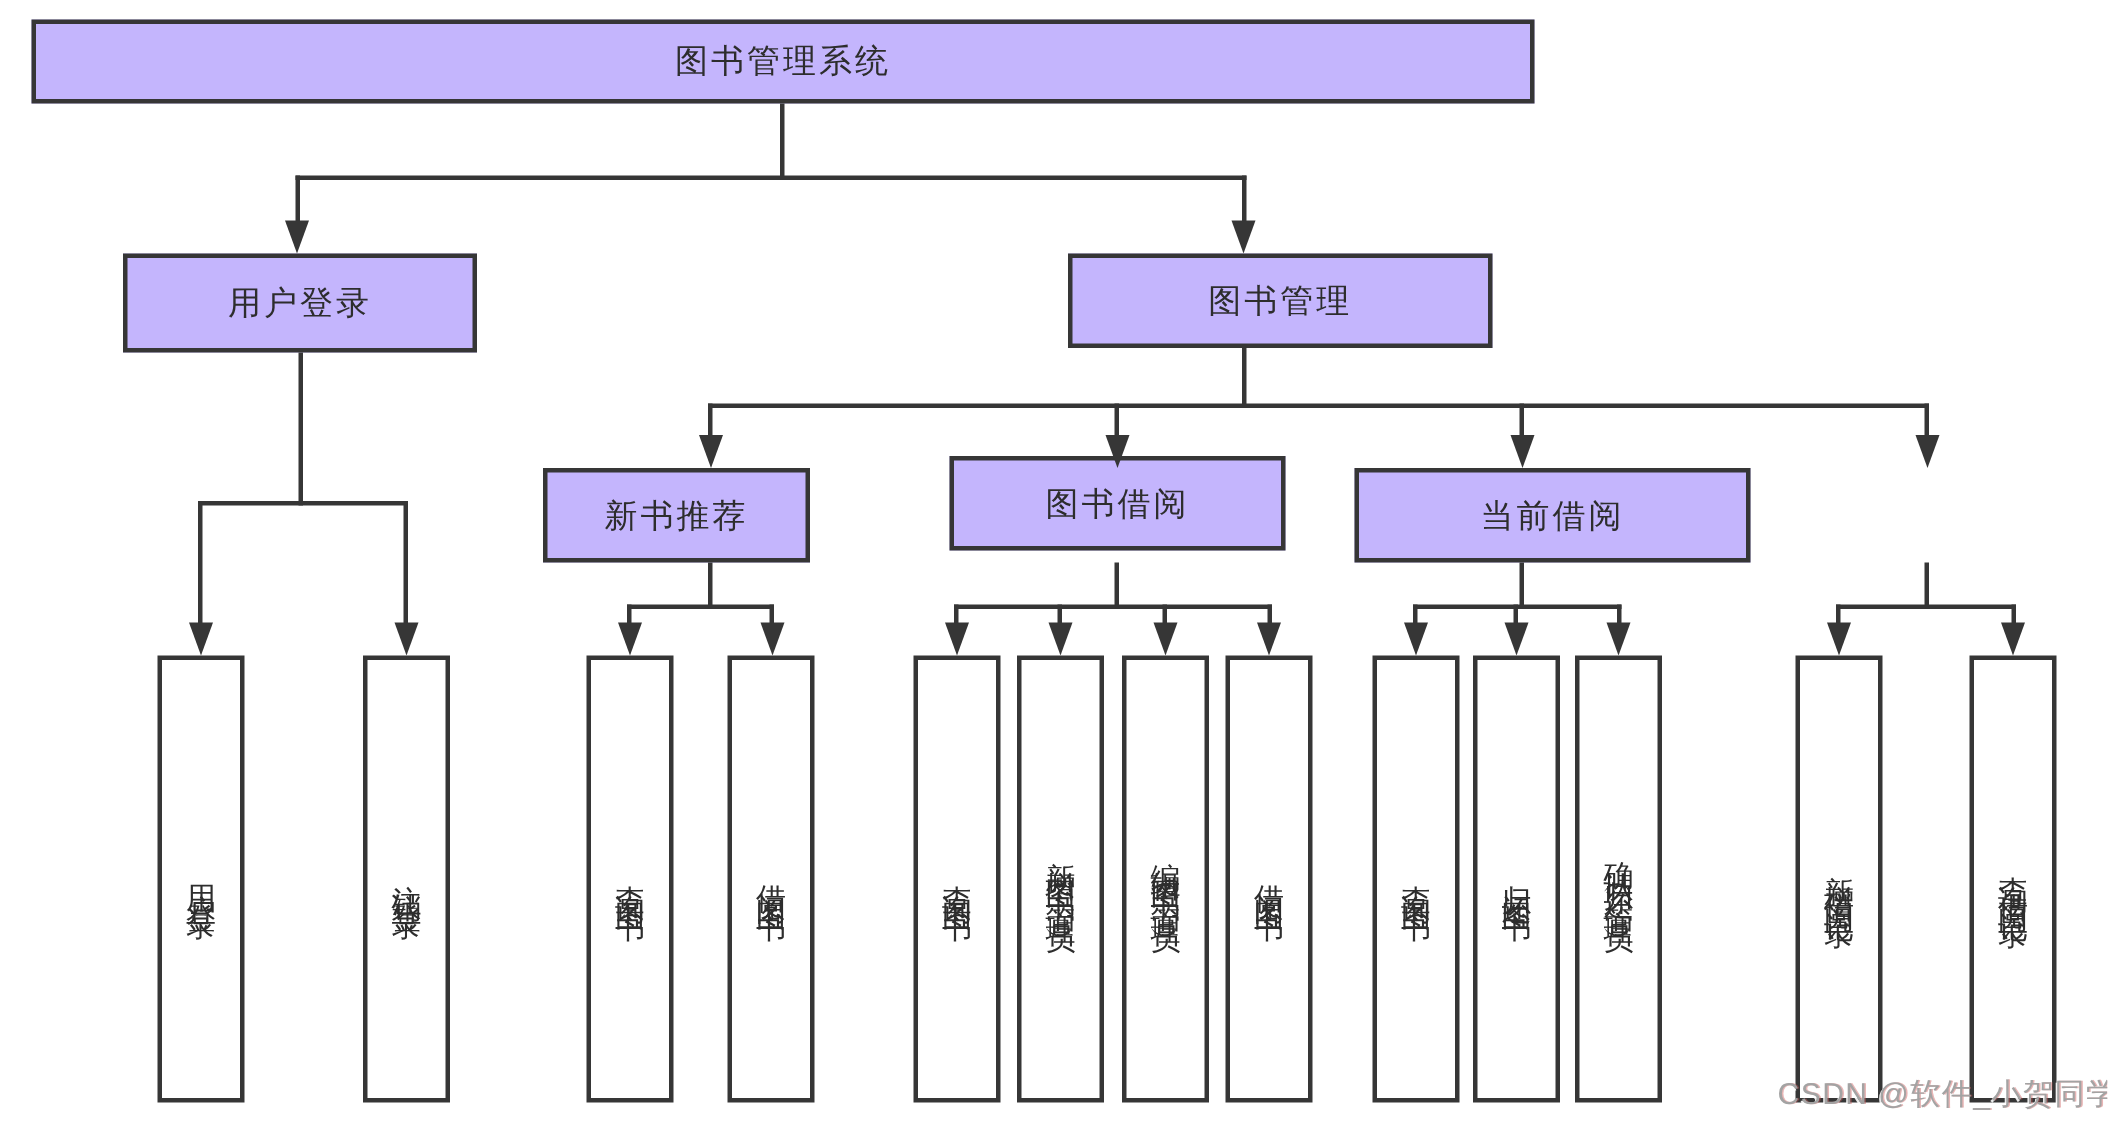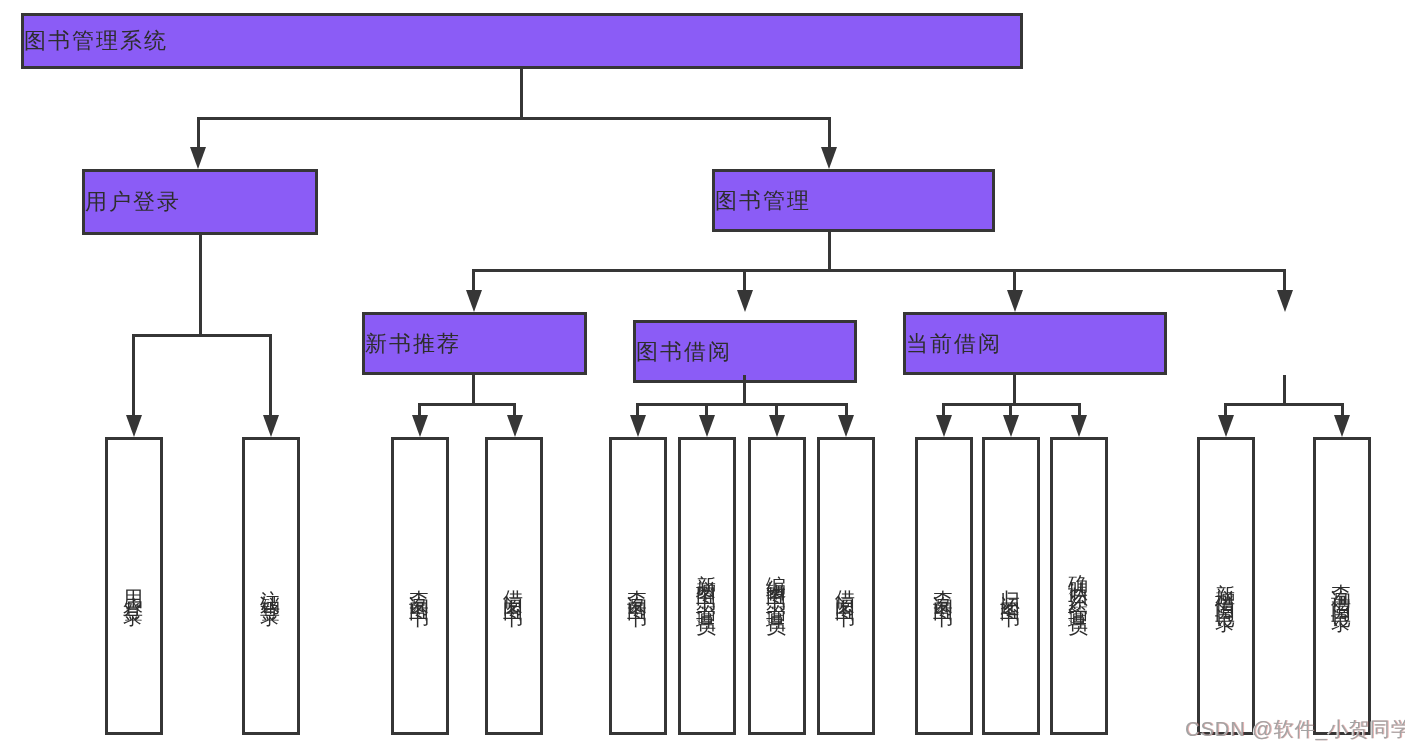--- a/index.html
+++ b/index.html
@@ -6,23 +6,23 @@
   #stage{
     position:relative;
     width:1405px;height:747px;
     background:#ffffff;
     font-family:"Liberation Sans","DejaVu Sans",sans-serif;
     color:#2d2d2d;
     overflow:hidden;
   }
   .box{
     position:absolute;
-    background:#8b5cf6;
+    background:#c4b5fd;
     border:3px solid #363636;
-    display:flex;align-items:center;
+    display:flex;align-items:center;justify-content:center;
     font-size:22px;letter-spacing:2px;color:#2d2d2d;
     box-sizing:border-box;
   }
   .vbox{
     position:absolute;
     background:#ffffff;
     border:3px solid #363636;
     display:flex;align-items:center;justify-content:center;
     box-sizing:border-box;
     top:437px;width:58px;height:298px;
@@ -59,25 +59,25 @@
   </div>
 
   <div class="box" style="left:82px;top:169px;width:236px;height:66px;">
     <span>用户登录</span>
   </div>
 
   <div class="box" style="left:712px;top:169px;width:283px;height:63px;">
     <span>图书管理</span>
   </div>
 
-  <div class="box" style="left:362px;top:312px;width:225px;height:63px;">
+  <div class="box" style="left:362px;top:312px;width:178px;height:63px;">
     <span>新书推荐</span>
   </div>
 
-  <div class="box" style="left:633px;top:320px;width:224px;height:63px;">
+  <div class="box" style="left:633px;top:304px;width:224px;height:63px;">
     <span>图书借阅</span>
   </div>
 
   <div class="box" style="left:903px;top:312px;width:264px;height:63px;">
     <span>当前借阅</span>
   </div>
 
 
   <div class="vbox" style="left:105px;">
     <span class="vtext">用户登录</span>

